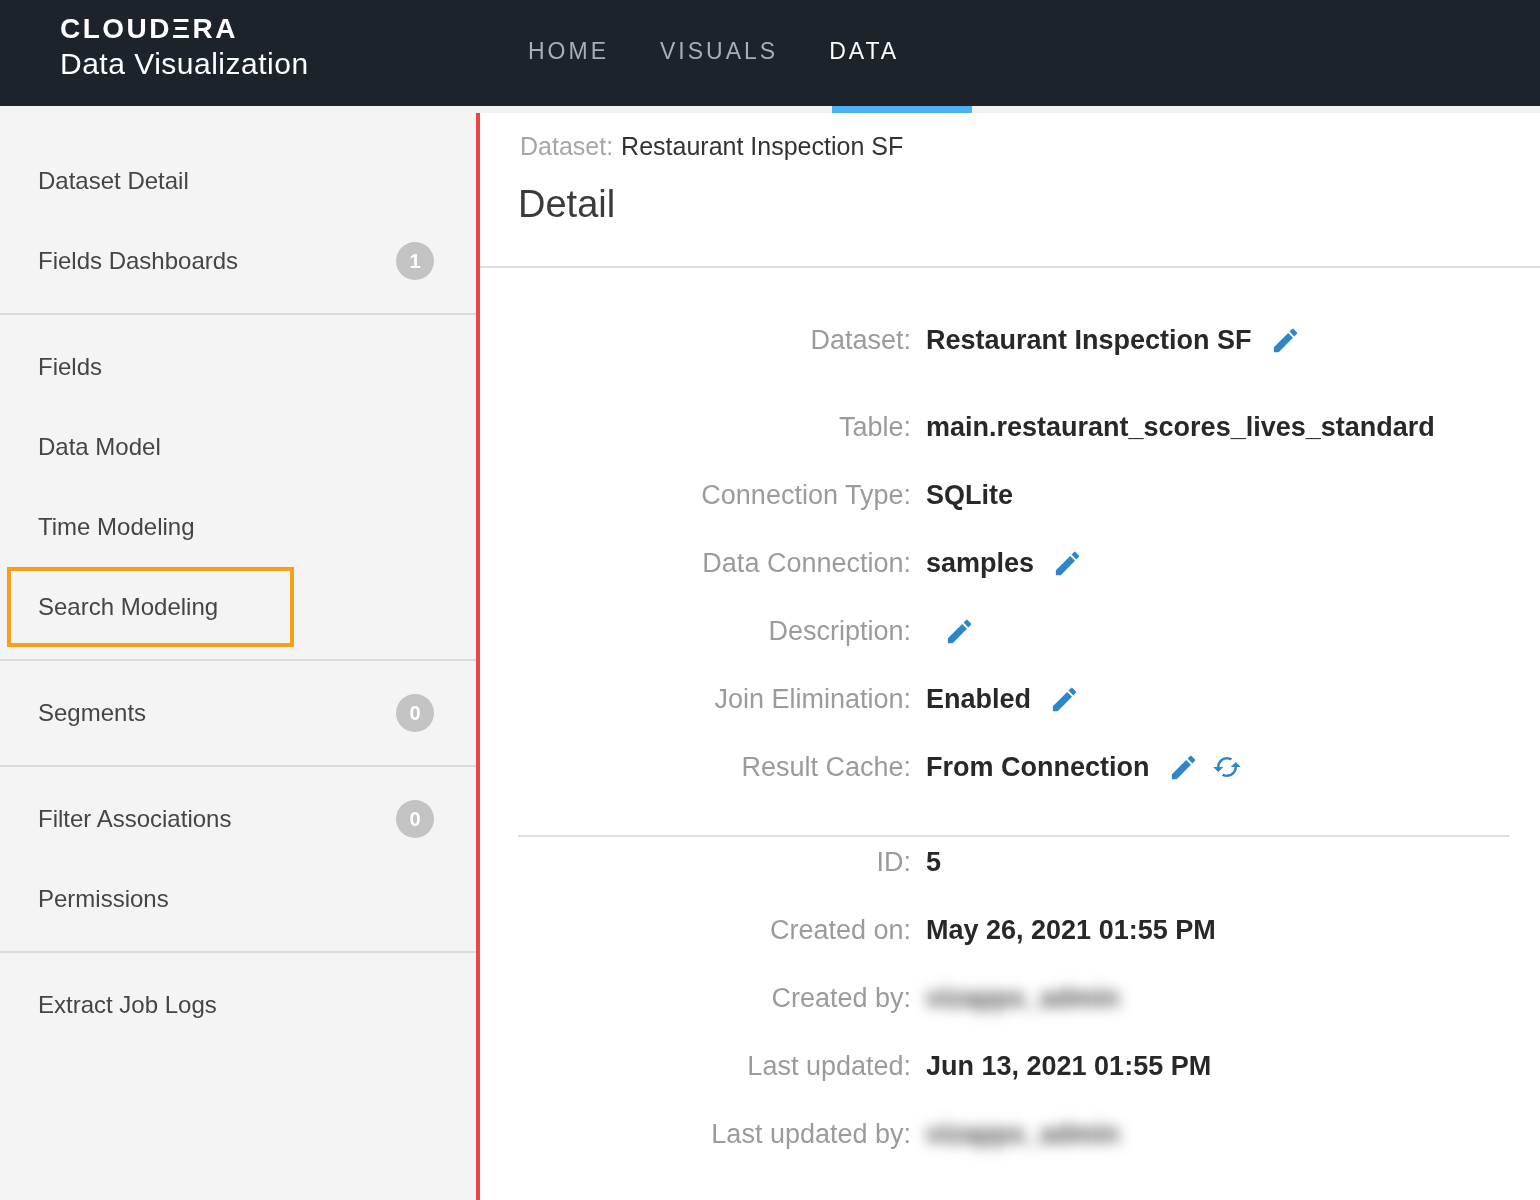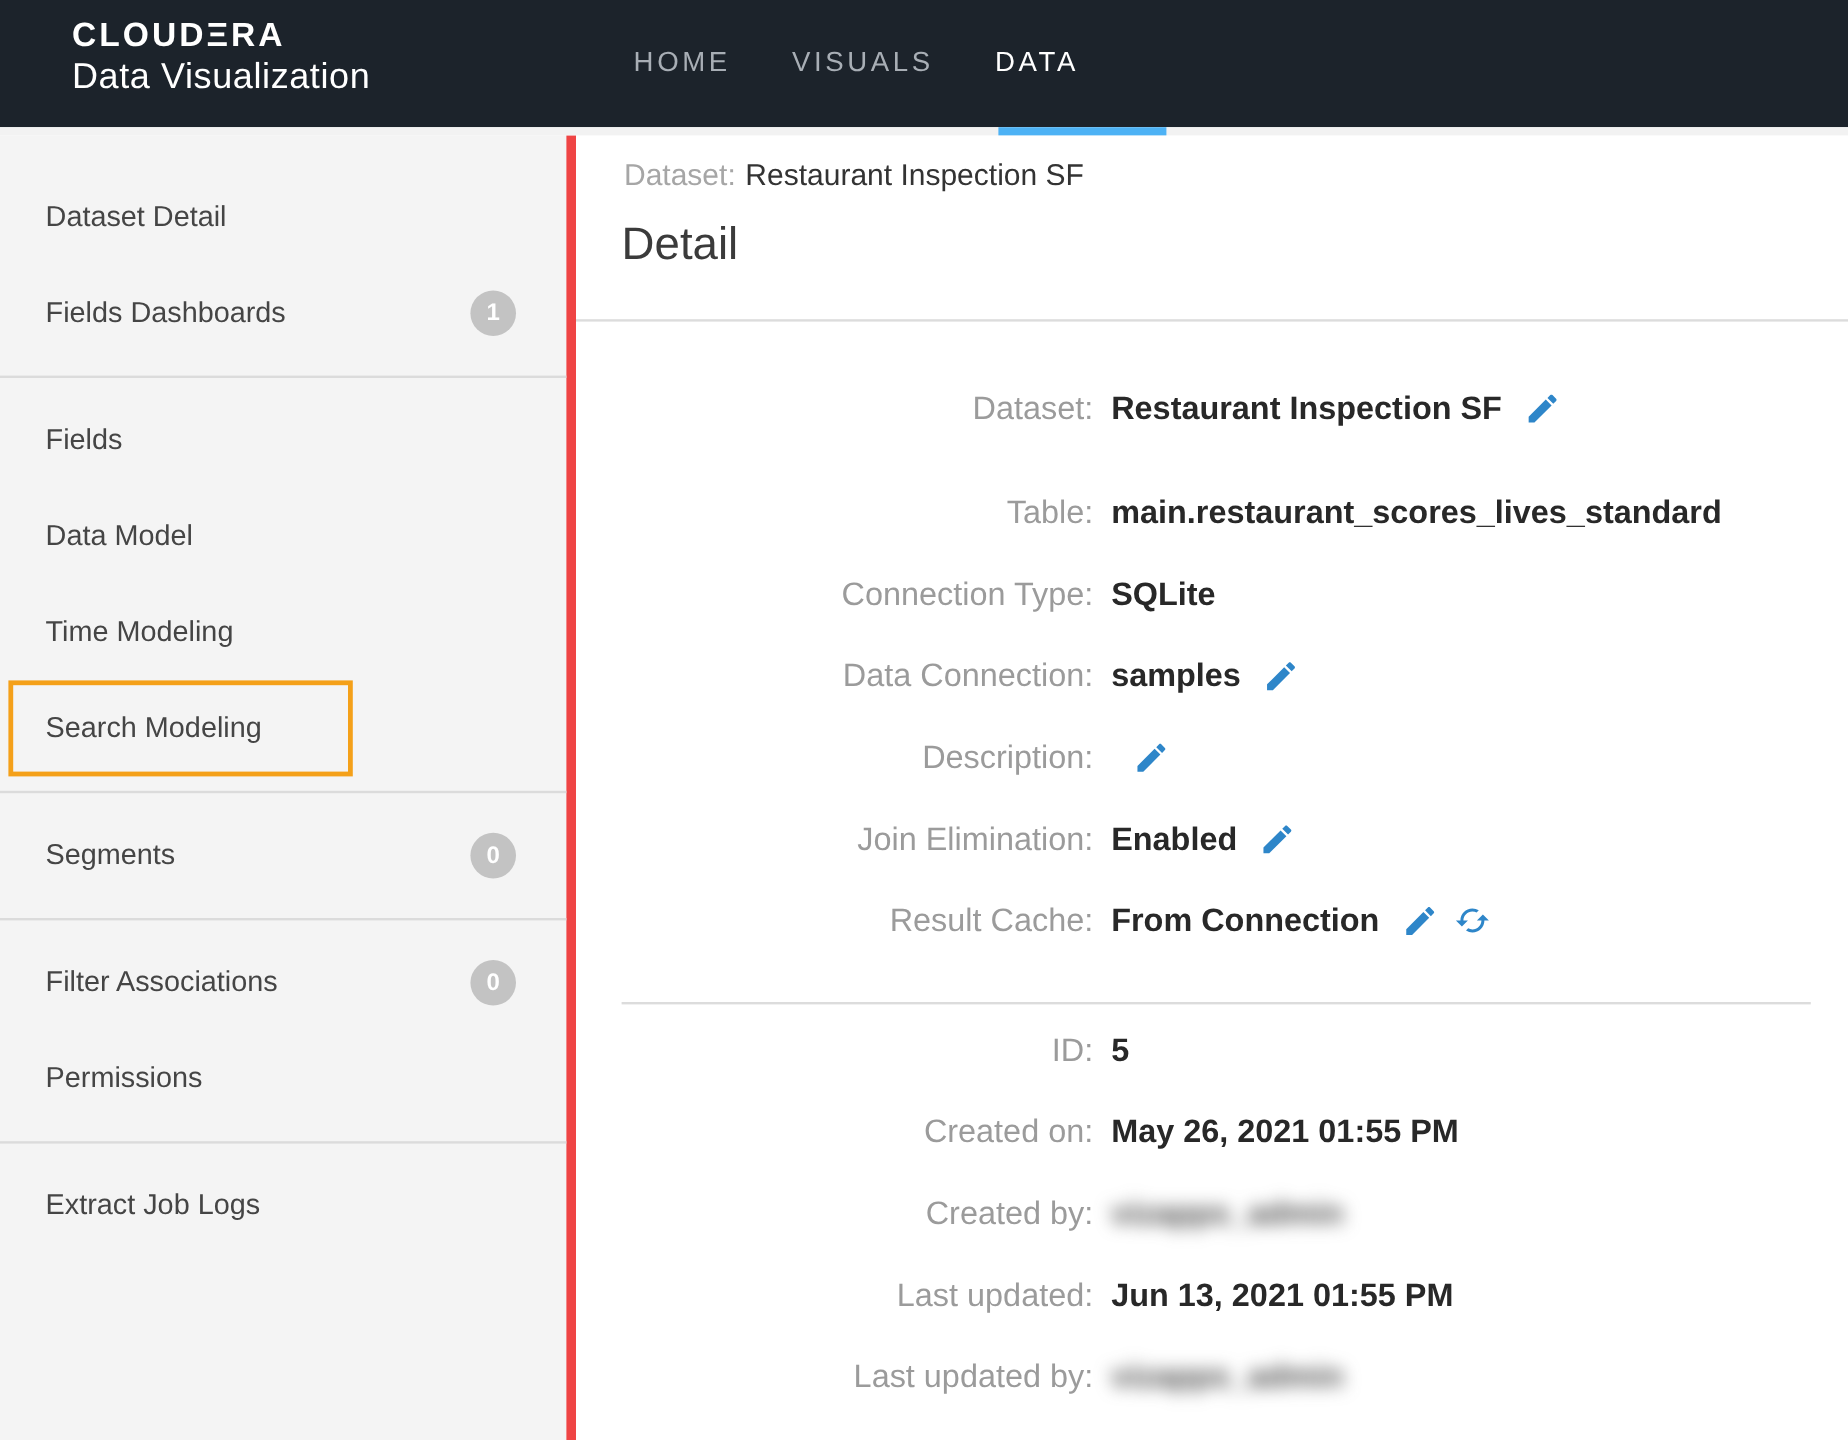--- a/index.html
+++ b/index.html
@@ -19,21 +19,21 @@
   .tab.active { color:#ffffff; }
 
   
   .tabstrip { position:absolute; left:0; top:106px; width:1540px; height:7px;
               background:#f2f2f2; }
   .tab-underline { position:absolute; left:832px; top:0; width:140px; height:7px;
                    background:#4db2f5; }
 
   
   .sidebar { position:absolute; left:0; top:113px; width:480px; bottom:0;
-             background:#f4f4f4; border-right:8px solid #ef4444;
+             background:#f4f4f4; border-right:4px solid #ef4444;
              padding-top:16px; }
   .side-group { padding:12px 0; border-bottom:2px solid #dbdbdb; }
   .side-group:last-child { border-bottom:none; }
   .side-item { position:relative; height:80px; display:flex; align-items:center;
                justify-content:space-between; padding:0 42px 0 38px;
                font-size:24px; color:#454545; cursor:pointer; }
   .badge { min-width:38px; height:38px; border-radius:19px; background:#c3c3c3;
            color:#fff; font-size:20px; font-weight:bold; display:flex;
            align-items:center; justify-content:center; }
   .hl-frame { position:absolute; left:7px; top:0; width:287px; height:80px;
@@ -41,21 +41,21 @@
 
   
   .content { position:absolute; left:480px; top:113px; right:0; bottom:0; background:#fff; }
   .breadcrumb { padding:19px 0 0 40px; font-size:25px; }
   .bc-label { color:#a6a6a6; }
   .bc-value { color:#333; margin-left:8px; }
   .page-title { margin:22px 0 0 38px; font-size:38px; font-weight:300; color:#3b3b3b; }
   .title-divider { margin-top:40px; border-top:2px solid #dcdcdc; width:100%; }
 
   .detail-section { padding-top:55px; }
-  .detail-section.second { padding-top:21px; }
+  .detail-section.second { padding-top:8px; }
   .row { display:flex; align-items:center; height:34px; margin-bottom:34px; }
   .row.first-gap { margin-bottom:53px; }
   .detail-section .row:last-child { margin-bottom:0; }
   .row-label { width:446px; text-align:right; padding-right:15px;
                font-size:27px; color:#9b9b9b; flex:none; }
   .row-value { font-size:27px; color:#282828; font-weight:bold; }
   .row-value.blurred { filter:blur(7px); color:#4a4a4a; }
   .row-icon { width:31px; height:31px; margin-left:18px; cursor:pointer; flex:none; }
   .row-icon.refresh { margin-left:13px; width:30px; height:30px; }
   .row-icon svg { width:100%; height:100%; fill:#2e86c9; }

